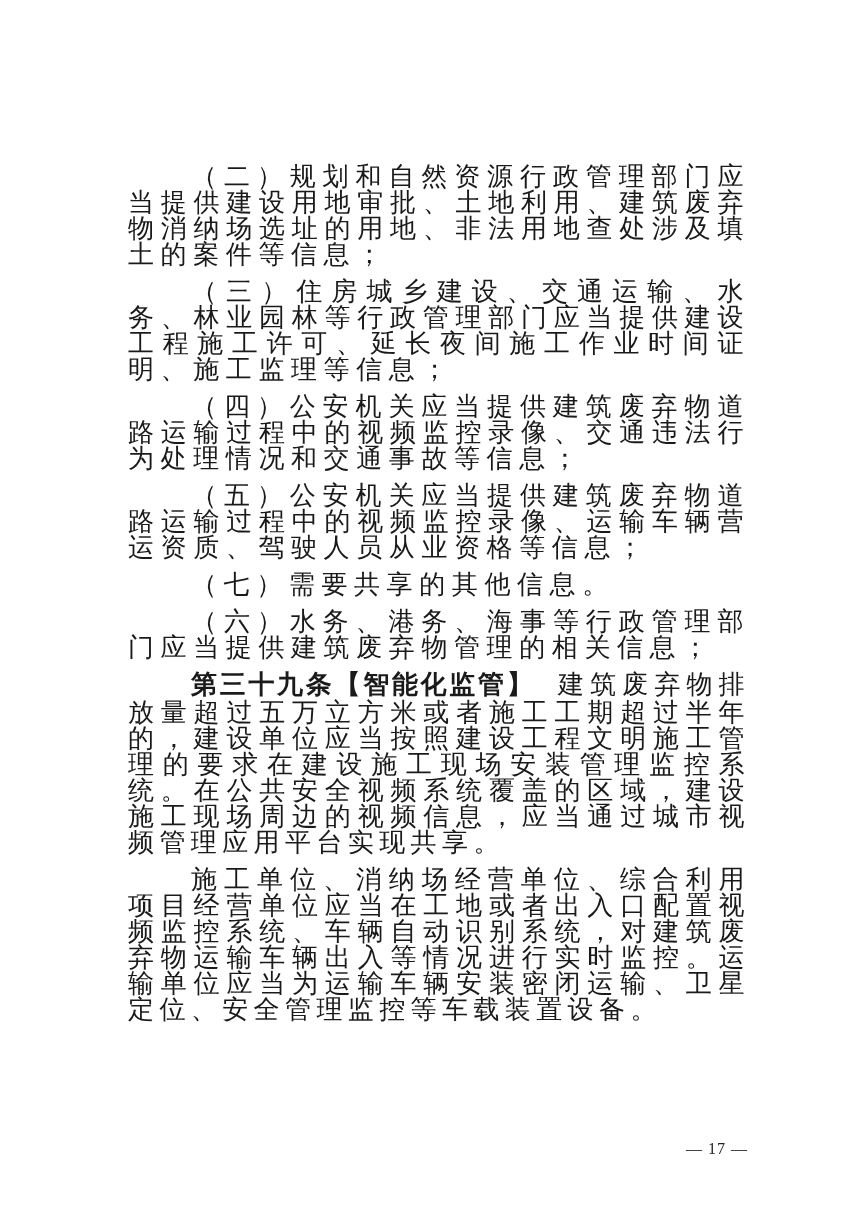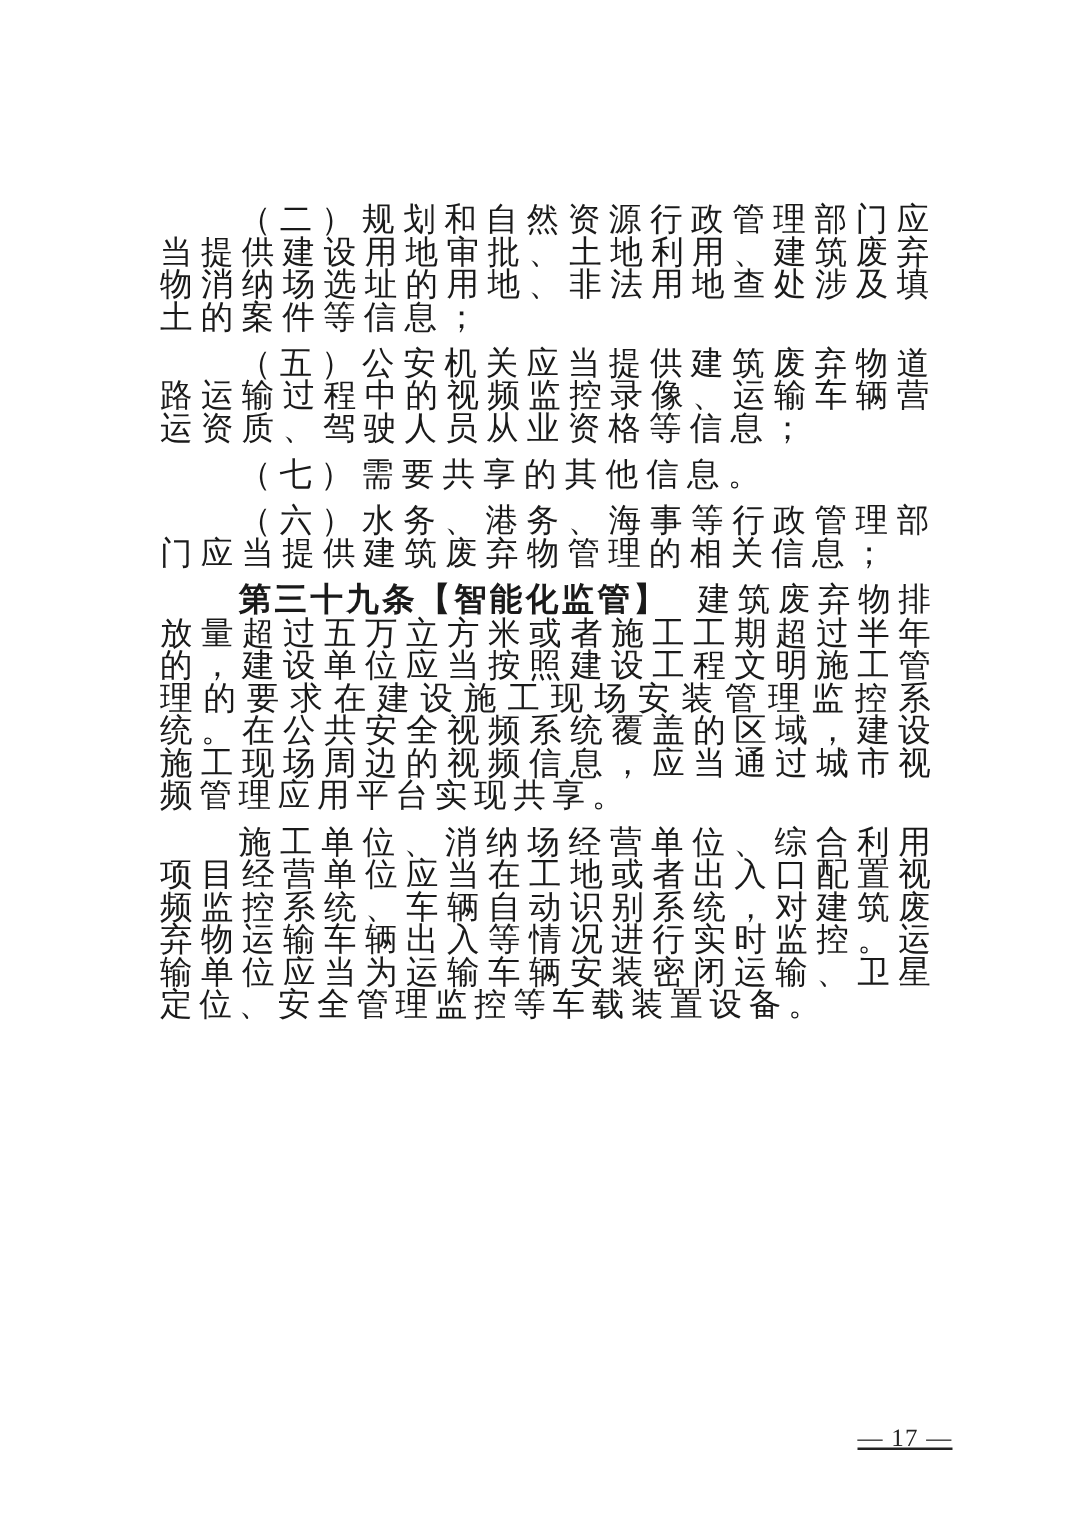--- a/index.html
+++ b/index.html
@@ -41,32 +41,33 @@
   }
   .article-gap {
     display: inline-block;
     width: 22px;
   }
   .page-number {
     position: absolute;
     left: 686px;
     top: 1140px;
     font-family: "Liberation Serif", "DejaVu Serif", serif;
-    font-size: 20px;
+    font-size: 16px;
     color: #222;
     letter-spacing: 1px;
     white-space: nowrap;
-    text-decoration: underline;
   }
 </style>
 </head>
 <body>
 
 <div class="page">
   <p class="para">（二）规划和自然资源行政管理部门应当提供建设用地审批、土地利用、建筑废弃物消纳场选址的用地、非法用地查处涉及填土的案件等信息；</p>
+  <p class="para">（三）住房城乡建设、交通运输、水务、林业园林等行政管理部门应当提供建设工程施工许可、延长夜间施工作业时间证明、施工监理等信息；</p>
+  <p class="para">（四）公安机关应当提供建筑废弃物道路运输过程中的视频监控录像、交通违法行为处理情况和交通事故等信息；</p>
   <p class="para">（五）公安机关应当提供建筑废弃物道路运输过程中的视频监控录像、运输车辆营运资质、驾驶人员从业资格等信息；</p>
   <p class="para">（七）需要共享的其他信息。</p>
   <p class="para">（六）水务、港务、海事等行政管理部门应当提供建筑废弃物管理的相关信息；</p>
   <p class="para tight"><span class="article-head">第三十九条【智能化监管】</span><span class="article-gap"></span><span>建筑废弃物排放量超过五万立方米或者施工工期超过半年的，建设单位应当按照建设工程文明施工管理的要求在建设施工现场安装管理监控系统。在公共安全视频系统覆盖的区域，建设施工现场周边的视频信息，应当通过城市视频管理应用平台实现共享。</span></p>
   <p class="para tight">施工单位、消纳场经营单位、综合利用项目经营单位应当在工地或者出入口配置视频监控系统、车辆自动识别系统，对建筑废弃物运输车辆出入等情况进行实时监控。运输单位应当为运输车辆安装密闭运输、卫星定位、安全管理监控等车载装置设备。</p>
 </div>
 
 <div class="page-number">— 17 —</div>
 
 </body></html>

